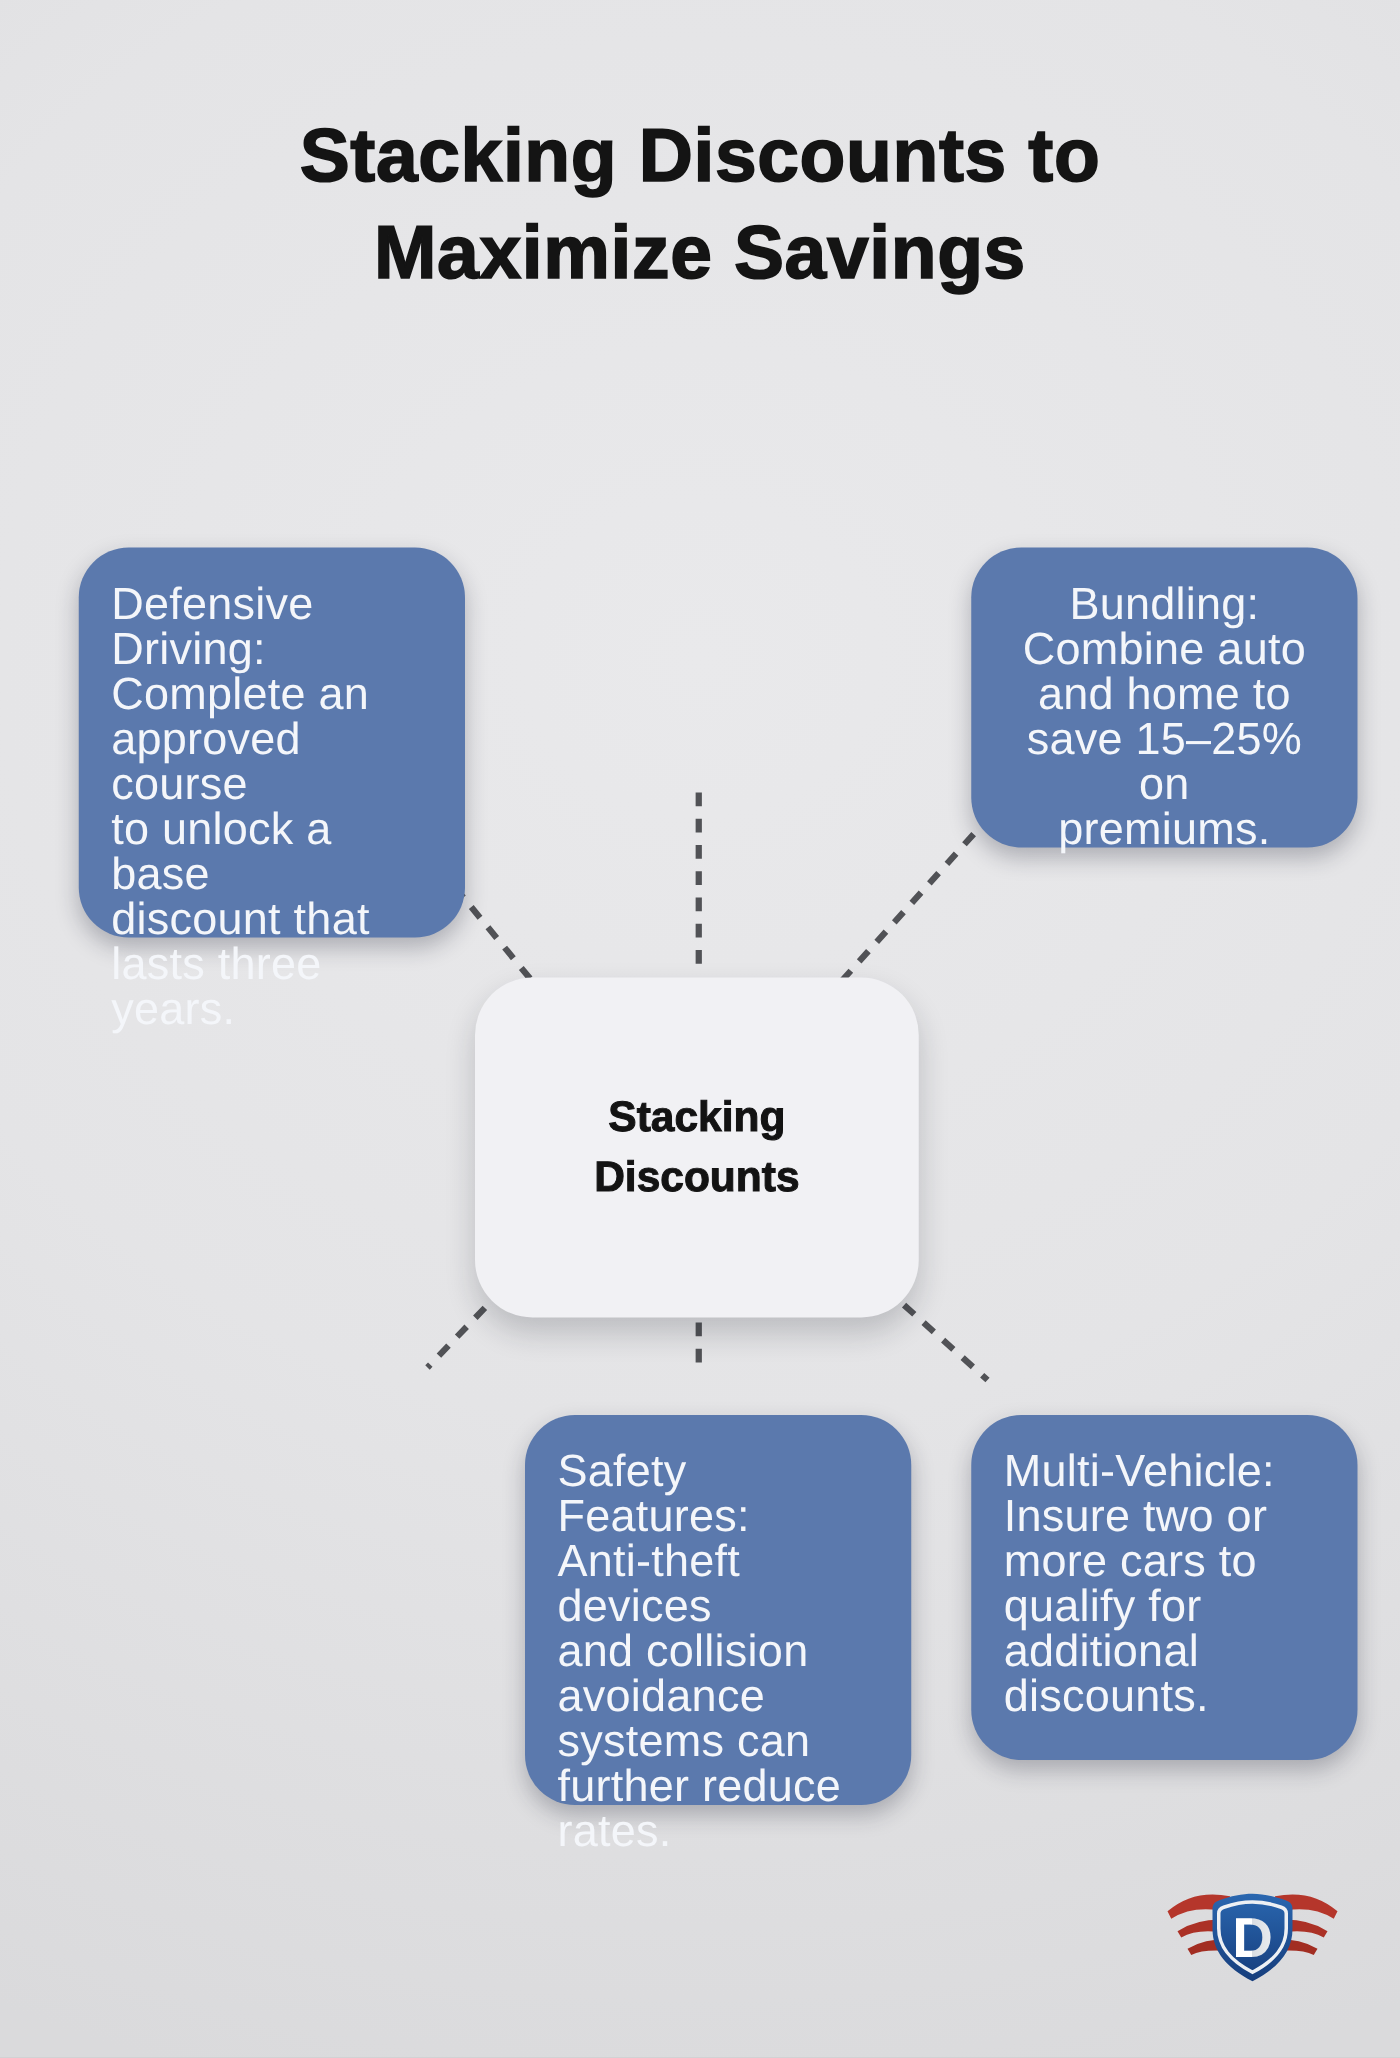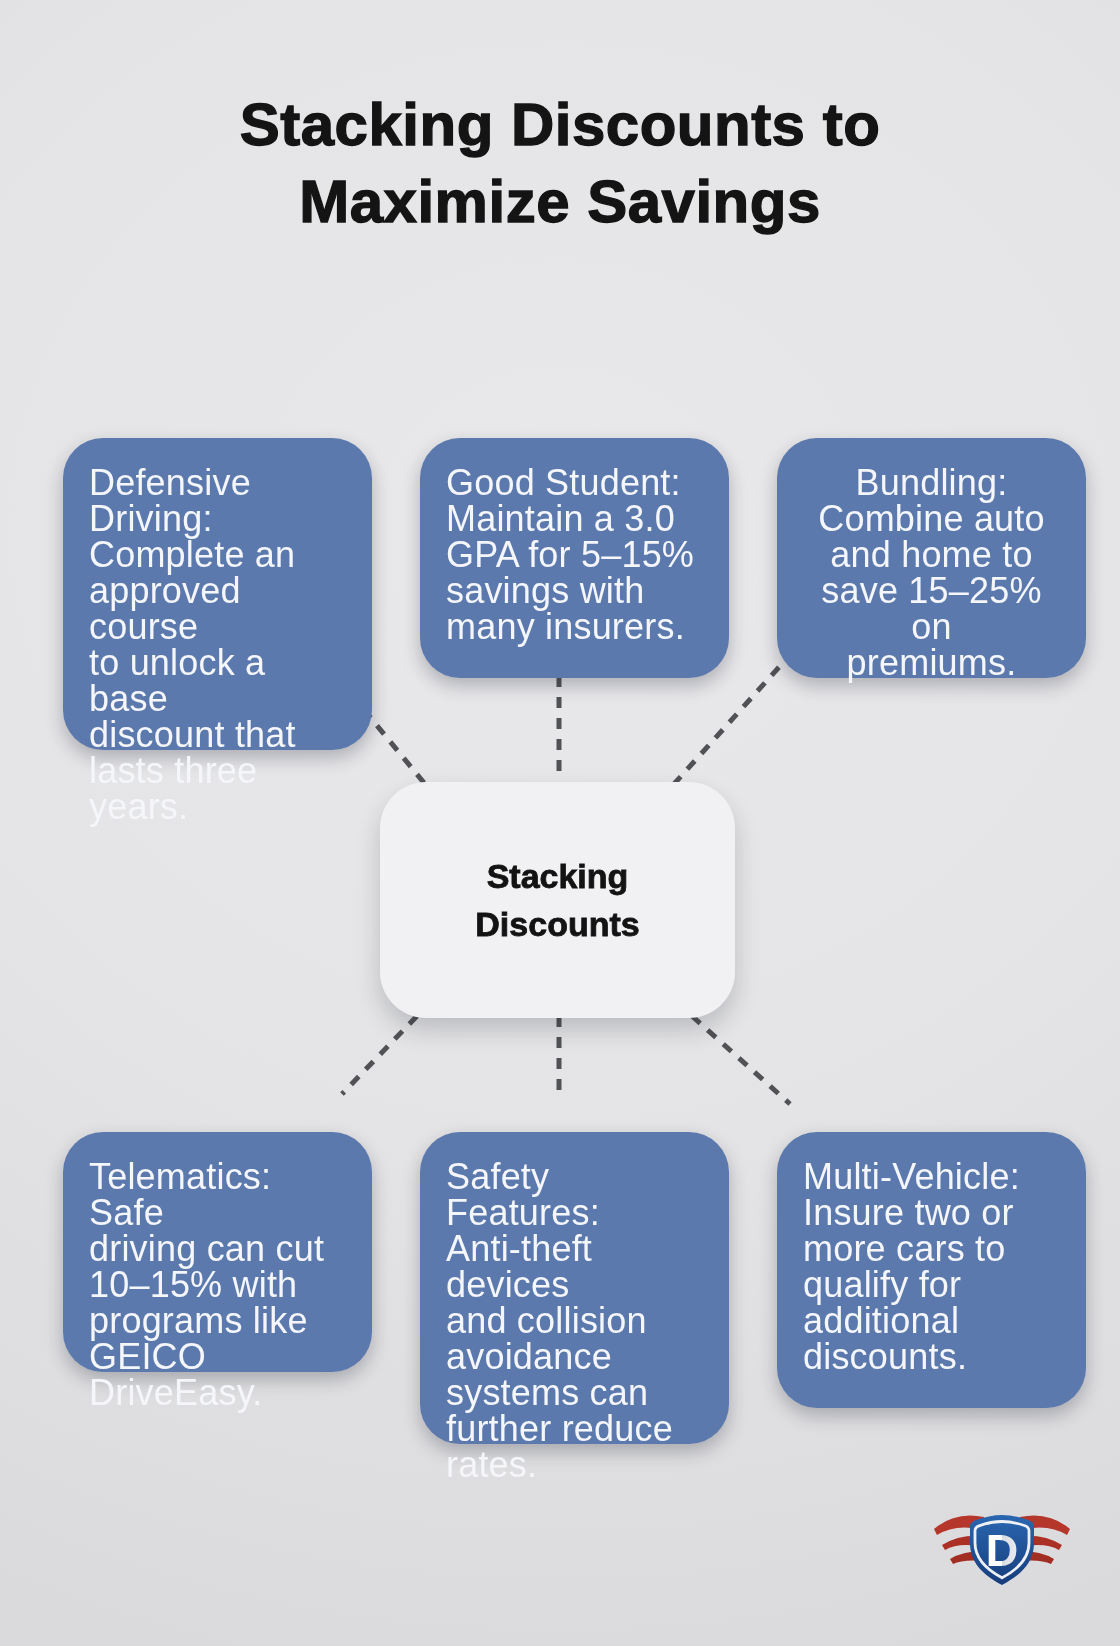--- a/index.html
+++ b/index.html
@@ -53,21 +53,21 @@
   .card-1 { left: 63px;  top: 398px;  height: 312px; }
   .card-2 { left: 420px; top: 398px;  height: 240px; }
   .card-3 { left: 777px; top: 398px;  height: 240px; text-align: center; }
   .card-4 { left: 63px;  top: 1092px; height: 240px; }
   .card-5 { left: 420px; top: 1092px; height: 312px; }
   .card-6 { left: 777px; top: 1092px; height: 276px; }
 
   .center-node {
     position: absolute;
     left: 380px; top: 782px;
-    width: 355px; height: 236px;
+    width: 355px; height: 272px;
     border-radius: 46px;
     background: #f1f1f4;
     box-shadow: 0 12px 24px rgba(25, 28, 40, 0.20);
     display: flex;
     align-items: center;
     justify-content: center;
     text-align: center;
     white-space: pre-line;
     font-size: 34px;
     line-height: 48px;
@@ -101,35 +101,25 @@
     </g>
   </svg>
 
   <div class="card card-1">Defensive
 Driving:
 Complete an
 approved course
 to unlock a base
 discount that
 lasts three years.</div>
-  <div class="card card-2">Good Student:
-Maintain a 3.0
-GPA for 5–15%
-savings with
-many insurers.</div>
   <div class="card card-3">Bundling:
 Combine auto
 and home to
 save 15–25% on
 premiums.</div>
-  <div class="card card-4">Telematics: Safe
-driving can cut
-10–15% with
-programs like
-GEICO DriveEasy.</div>
   <div class="card card-5">Safety Features:
 Anti-theft devices
 and collision
 avoidance
 systems can
 further reduce
 rates.</div>
   <div class="card card-6">Multi-Vehicle:
 Insure two or
 more cars to

